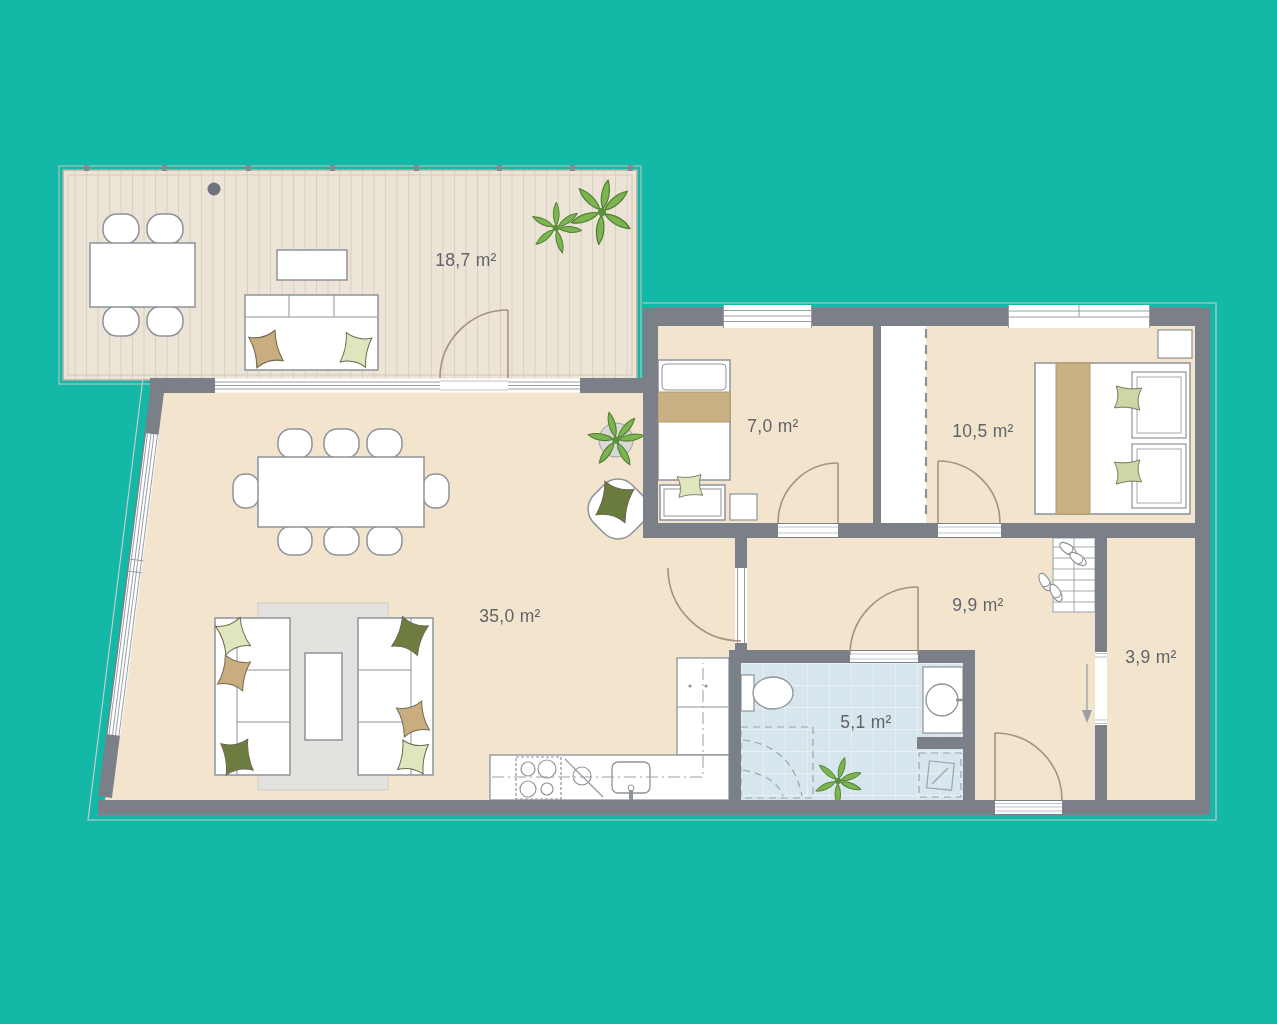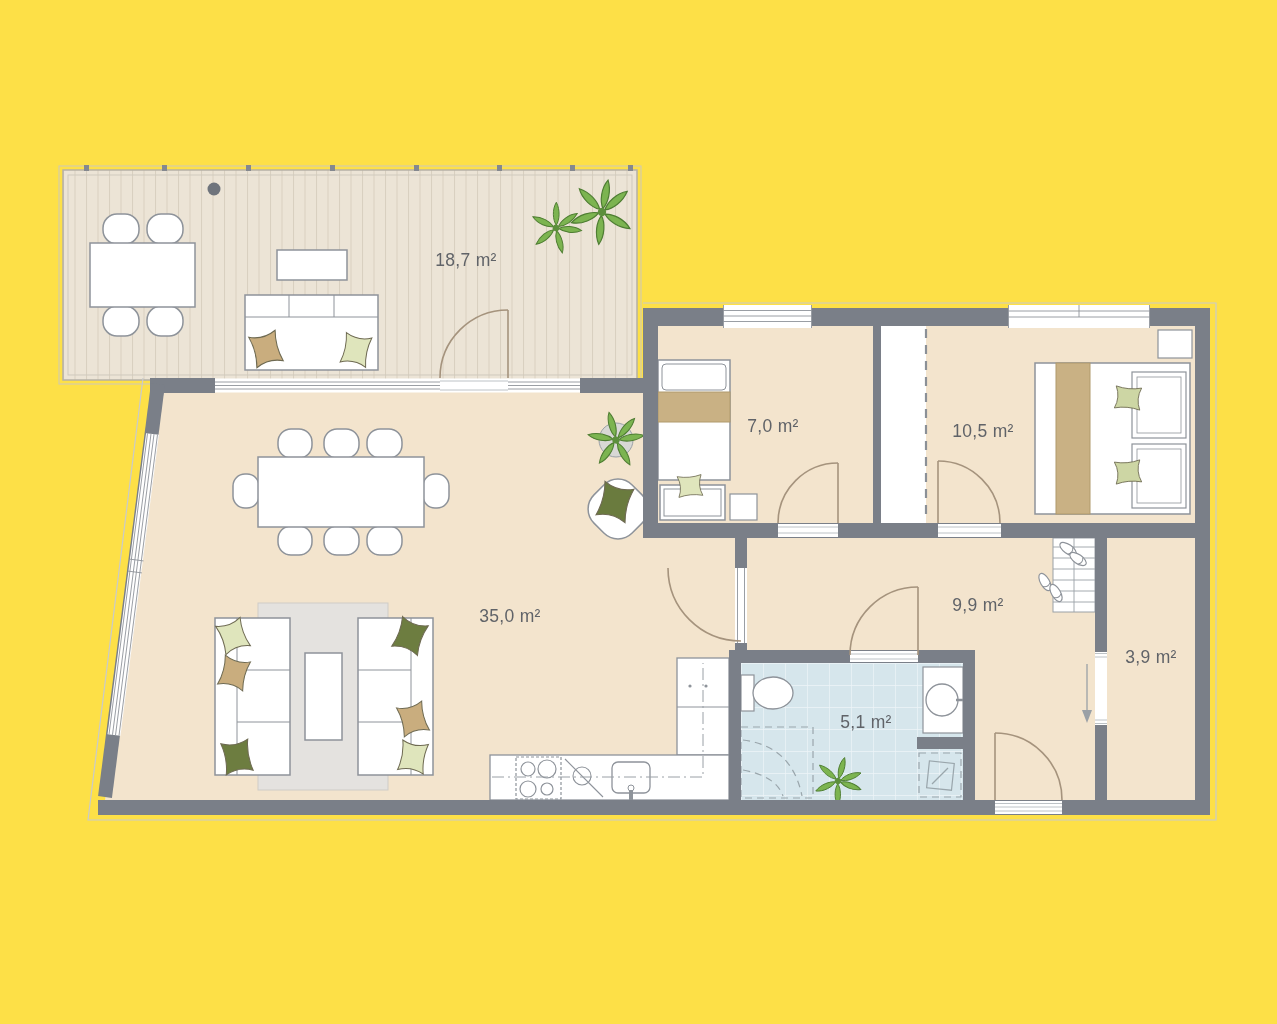--- a/index.html
+++ b/index.html
@@ -1,16 +1,16 @@
 <!DOCTYPE html>
 <html><head>
 <meta charset="utf-8">
 <style>
   html,body{margin:0;padding:0;background:#ffffff;}
-  .stage{position:relative;width:1277px;height:1024px;background:#fde047;overflow:hidden;}
+  .stage{position:relative;width:1277px;height:1024px;background:#14b8a6;overflow:hidden;}
   svg{display:block;}
   text.area-label{font-family:"Liberation Sans",sans-serif;font-size:17.5px;fill:#606368;letter-spacing:.3px;}
 </style>
 </head>
 <body>
 
 <div class="stage">
 <svg width="1277" height="1024" viewBox="0 0 1277 1024">
   <defs>
     <pattern id="deck" x="63" y="170" width="11.5" height="10" patternUnits="userSpaceOnUse">

